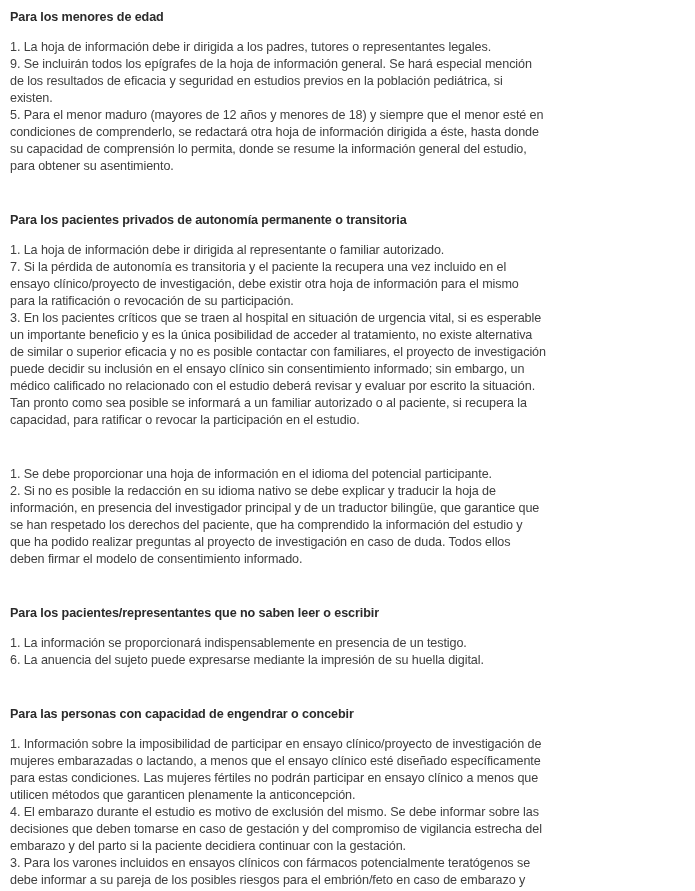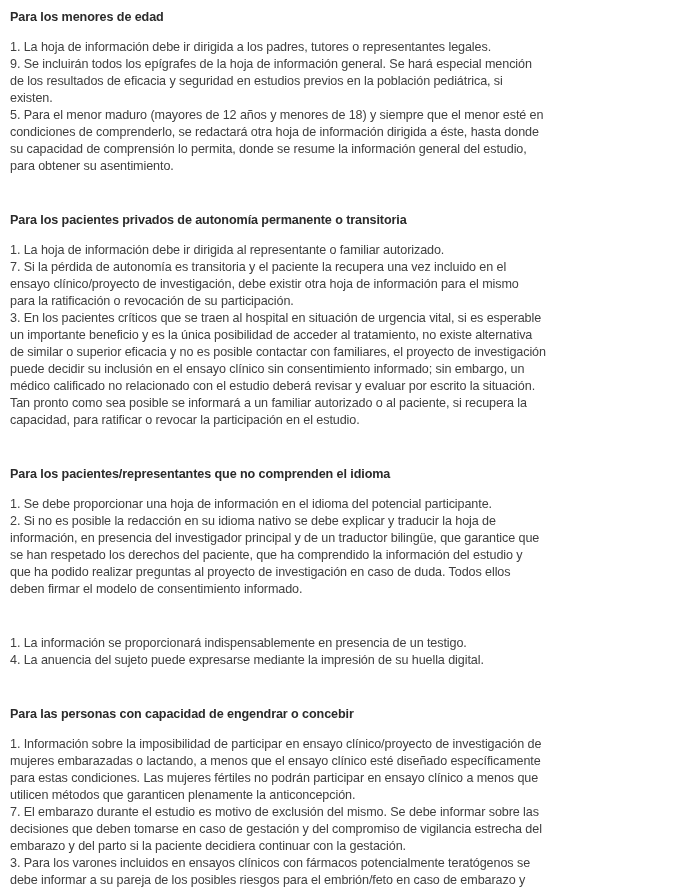--- a/index.html
+++ b/index.html
@@ -57,36 +57,36 @@
   <section class="doc-section">
     <h2 class="section-heading">Para los pacientes privados de autonomía permanente o transitoria</h2>
     <div>
       <p class="list-item">1. La hoja de información debe ir dirigida al representante o familiar autorizado.</p>
       <p class="list-item">7. Si la pérdida de autonomía es transitoria y el paciente la recupera una vez incluido en el ensayo clínico/proyecto de investigación, debe existir otra hoja de información para el mismo para la ratificación o revocación de su participación.</p>
       <p class="list-item">3. En los pacientes críticos que se traen al hospital en situación de urgencia vital, si es esperable un importante beneficio y es la única posibilidad de acceder al tratamiento, no existe alternativa de similar o superior eficacia y no es posible contactar con familiares, el proyecto de investigación puede decidir su inclusión en el ensayo clínico sin consentimiento informado; sin embargo, un médico calificado no relacionado con el estudio deberá revisar y evaluar por escrito la situación. Tan pronto como sea posible se informará a un familiar autorizado o al paciente, si recupera la capacidad, para ratificar o revocar la participación en el estudio.</p>
     </div>
   </section>
 
   <section class="doc-section">
-    <h2 class="section-heading">Para los pacientes/representantes que no comprenden el idioma</h2>
     <div>
       <p class="list-item">1. Se debe proporcionar una hoja de información en el idioma del potencial participante.</p>
       <p class="list-item">2. Si no es posible la redacción en su idioma nativo se debe explicar y traducir la hoja de información, en presencia del investigador principal y de un traductor bilingüe, que garantice que se han respetado los derechos del paciente, que ha comprendido la información del estudio y que ha podido realizar preguntas al proyecto de investigación en caso de duda. Todos ellos deben firmar el modelo de consentimiento informado.</p>
     </div>
   </section>
 
   <section class="doc-section">
+    <h2 class="section-heading">Para los pacientes/representantes que no saben leer o escribir</h2>
     <div>
       <p class="list-item">1. La información se proporcionará indispensablemente en presencia de un testigo.</p>
-      <p class="list-item">4. La anuencia del sujeto puede expresarse mediante la impresión de su huella digital.</p>
+      <p class="list-item">6. La anuencia del sujeto puede expresarse mediante la impresión de su huella digital.</p>
     </div>
   </section>
 
   <section class="doc-section">
     <h2 class="section-heading">Para las personas con capacidad de engendrar o concebir</h2>
     <div>
       <p class="list-item">1. Información sobre la imposibilidad de participar en ensayo clínico/proyecto de investigación de mujeres embarazadas o lactando, a menos que el ensayo clínico esté diseñado específicamente para estas condiciones. Las mujeres fértiles no podrán participar en ensayo clínico a menos que utilicen métodos que garanticen plenamente la anticoncepción.</p>
-      <p class="list-item">7. El embarazo durante el estudio es motivo de exclusión del mismo. Se debe informar sobre las decisiones que deben tomarse en caso de gestación y del compromiso de vigilancia estrecha del embarazo y del parto si la paciente decidiera continuar con la gestación.</p>
+      <p class="list-item">4. El embarazo durante el estudio es motivo de exclusión del mismo. Se debe informar sobre las decisiones que deben tomarse en caso de gestación y del compromiso de vigilancia estrecha del embarazo y del parto si la paciente decidiera continuar con la gestación.</p>
       <p class="list-item">3. Para los varones incluidos en ensayos clínicos con fármacos potencialmente teratógenos se debe informar a su pareja de los posibles riesgos para el embrión/feto en caso de embarazo y obtenerse de la misma el consentimiento informado.</p>
     </div>
   </section>
 
 </main>
 
 </body></html>

